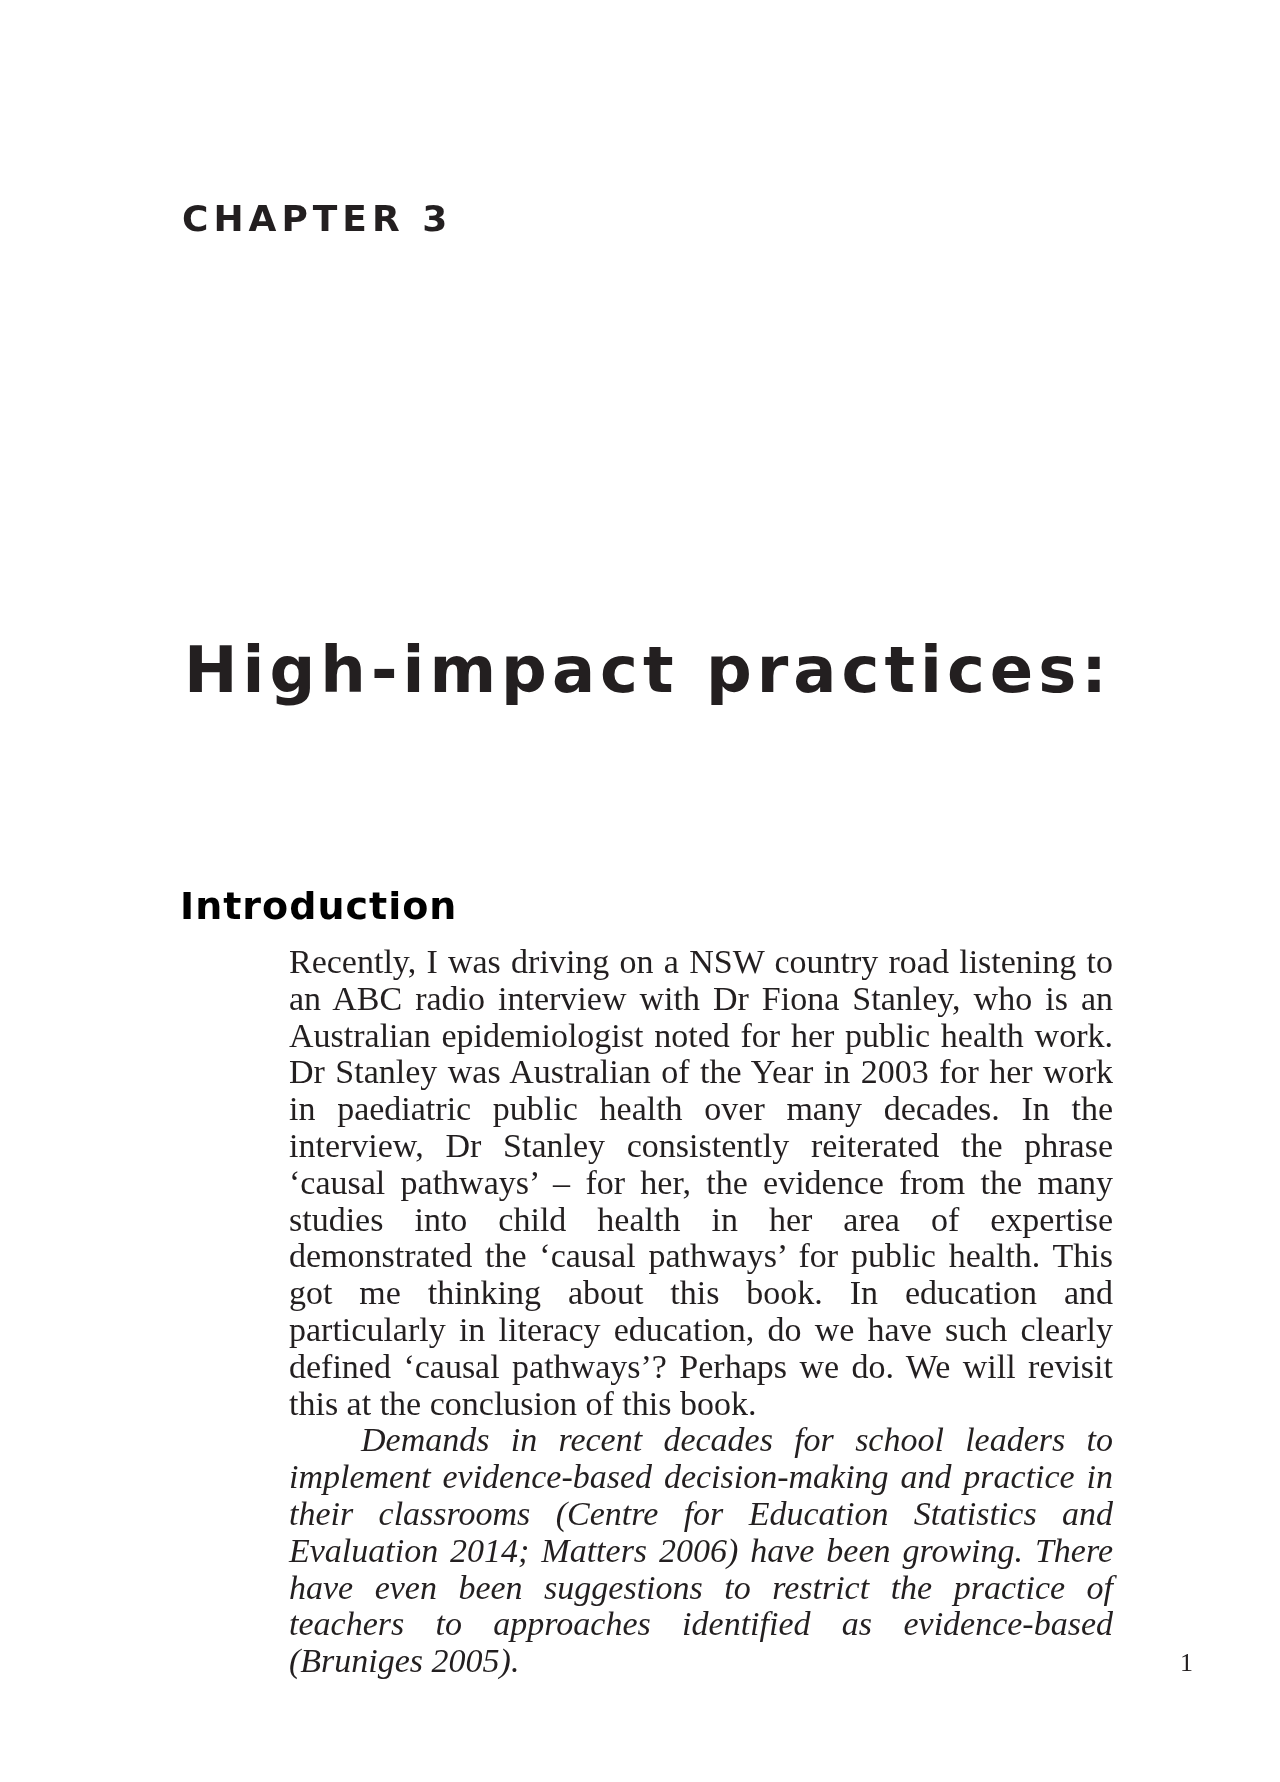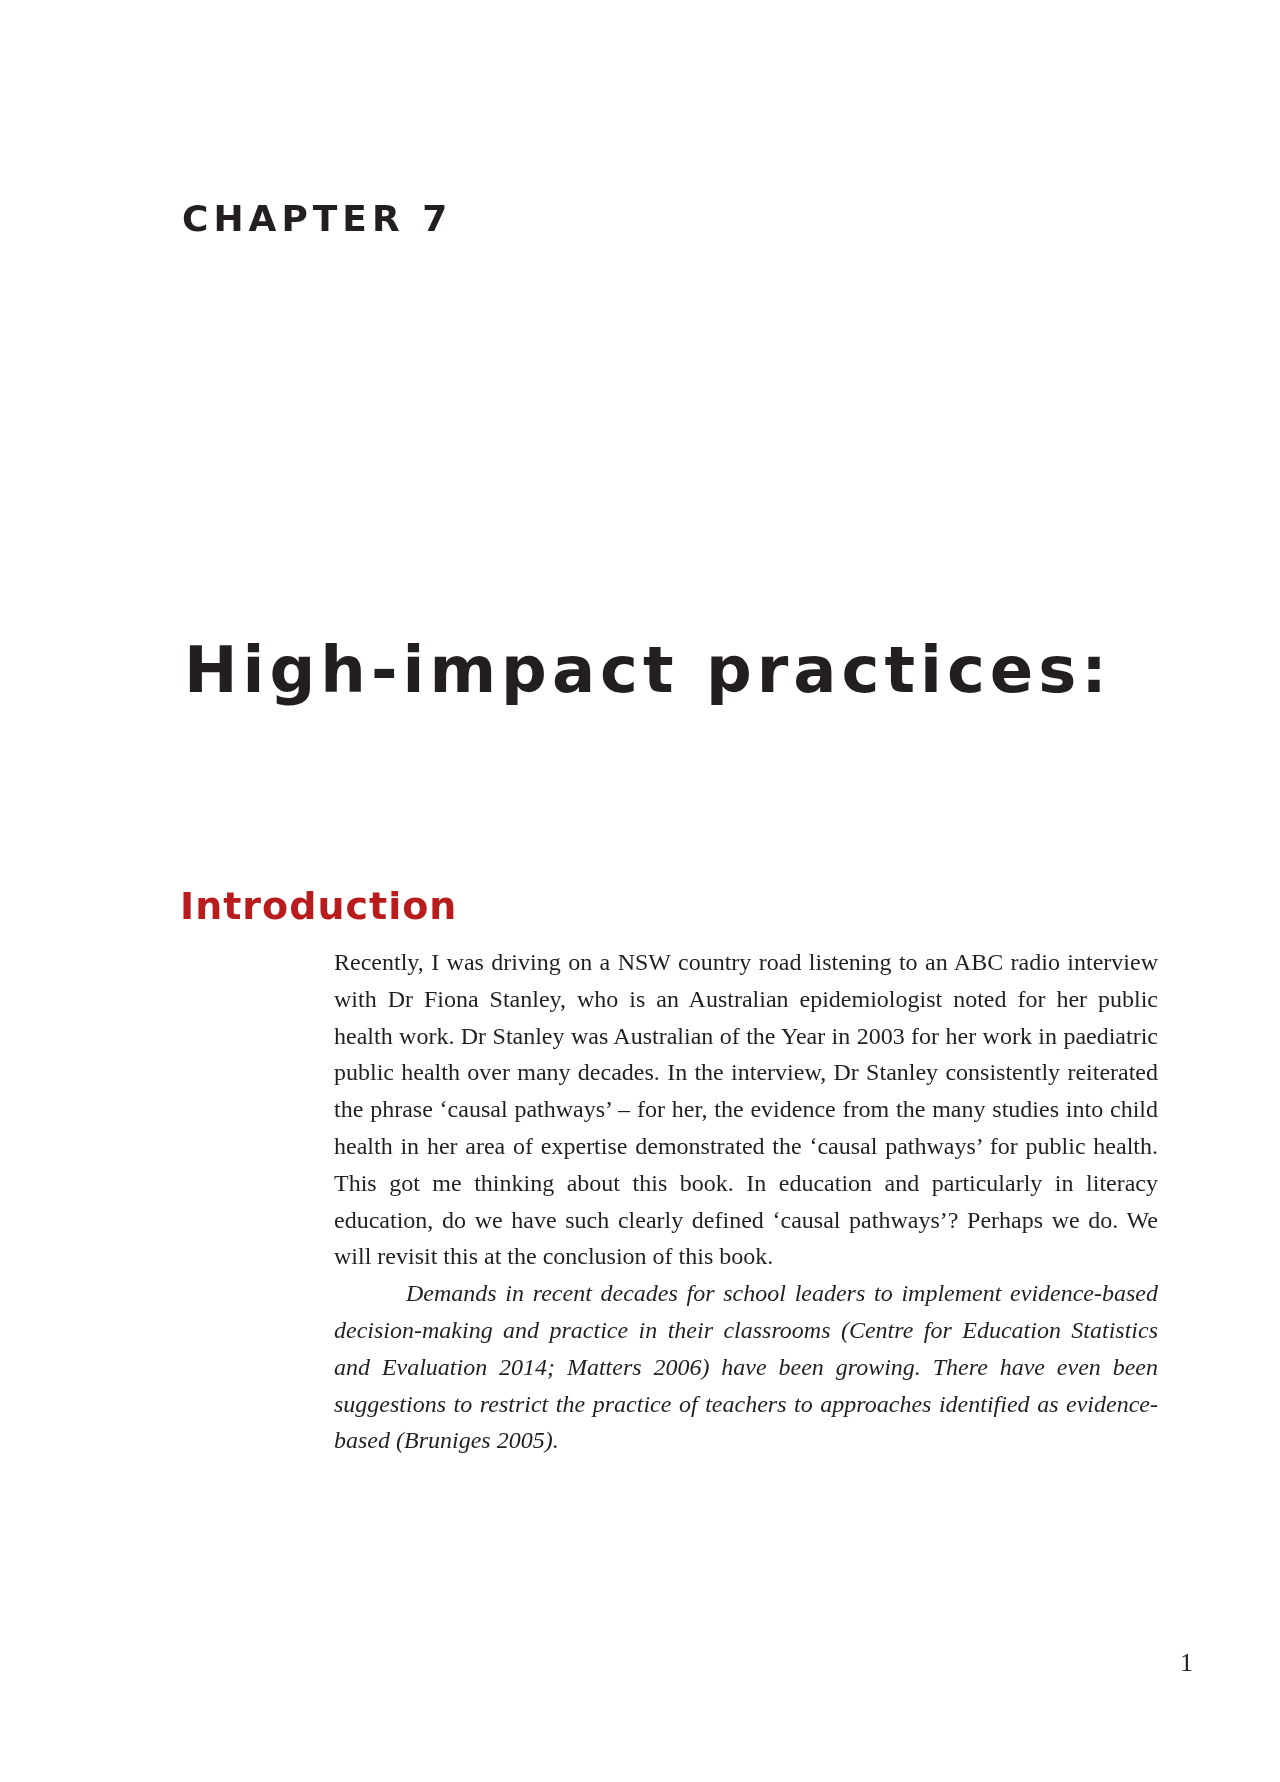--- a/index.html
+++ b/index.html
@@ -11,38 +11,38 @@
     }
     .chapter-title {
       position: absolute; left: 180px; top: 622px; width: 1000px;
       font-family: "DejaVu Sans", sans-serif; font-weight: bold;
       font-size: 64px; line-height: 88px; letter-spacing: 5px; color: #231f20;
     }
     .chapter-title span { display: block; }
     .section-heading {
       position: absolute; left: 180px; top: 884px;
       font-family: "DejaVu Sans", sans-serif; font-weight: bold;
-      font-size: 38px; letter-spacing: 1px; color: #b91c1c;
+      font-size: 38px; letter-spacing: 1px; color: #000000;
     }
     .body-text {
       position: absolute; left: 289px; top: 944px; width: 824px;
-      font-family: "Liberation Serif", serif; font-size: 24px; line-height: 36.8px;
-      color: #231f20; text-align: justify; margin-left: 45px;
+      font-family: "Liberation Serif", serif; font-size: 34px; line-height: 36.8px;
+      color: #231f20; text-align: justify;
     }
     .body-text p { margin: 0; }
     .body-text p.indent { text-indent: 72px; font-style: italic; }
     .page-number {
       position: absolute; right: 87px; top: 1648px;
       font-family: "Liberation Serif", serif; font-size: 26px; color: #231f20;
     }
   </style>
 </head>
 <body>
 
-<div class="chapter-label">CHAPTER 7</div>
+<div class="chapter-label">CHAPTER 3</div>
 
 <h1 class="chapter-title" style="margin:4px;">
   <span>High-impact practices:</span>
 </h1>
 
 <h2 class="section-heading" style="margin:0;">Introduction</h2>
 
 <div class="body-text">
   <p>Recently, I was driving on a NSW country road listening to an ABC radio interview with Dr Fiona Stanley, who is an Australian epidemiologist noted for her public health work. Dr Stanley was Australian of the Year in 2003 for her work in paediatric public health over many decades. In the interview, Dr Stanley consistently reiterated the phrase ‘causal pathways’ – for her, the evidence from the many studies into child health in her area of expertise demonstrated the ‘causal pathways’ for public health. This got me thinking about this book. In education and particularly in literacy education, do we have such clearly defined ‘causal pathways’? Perhaps we do. We will revisit this at the conclusion of this book.</p>
   <p class="indent">Demands in recent decades for school leaders to implement evidence-based decision-making and practice in their classrooms (Centre for Education Statistics and Evaluation 2014; Matters 2006) have been growing. There have even been suggestions to restrict the practice of teachers to approaches identified as evidence-based (Bruniges 2005).</p>

